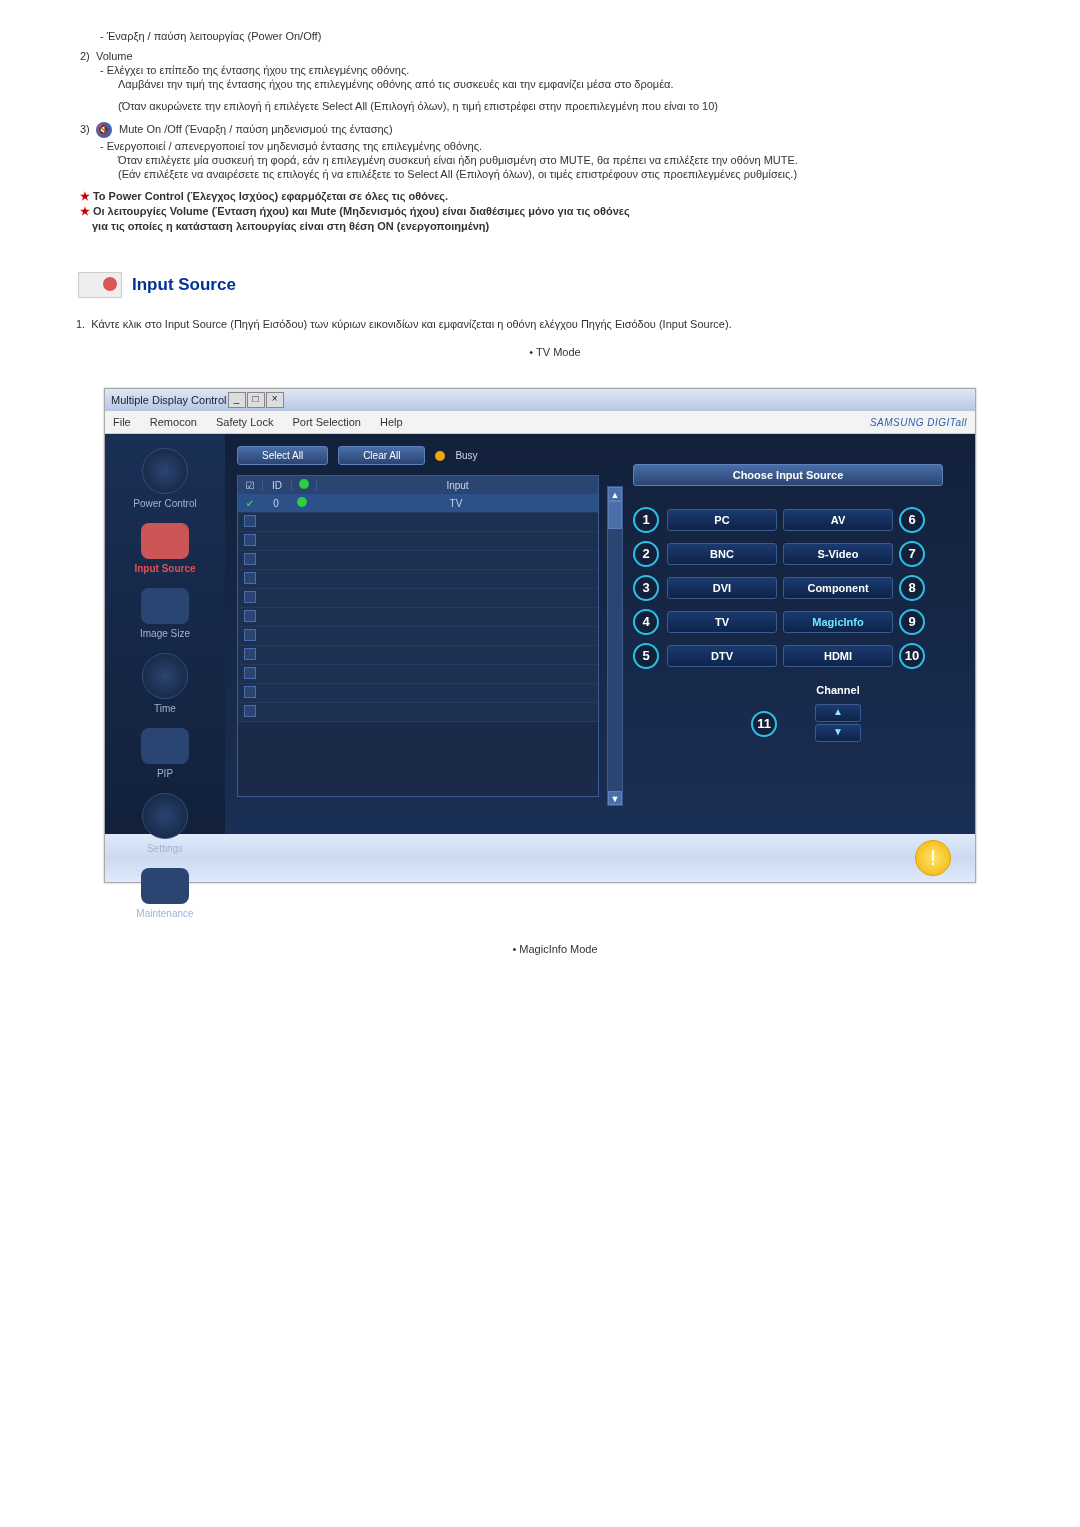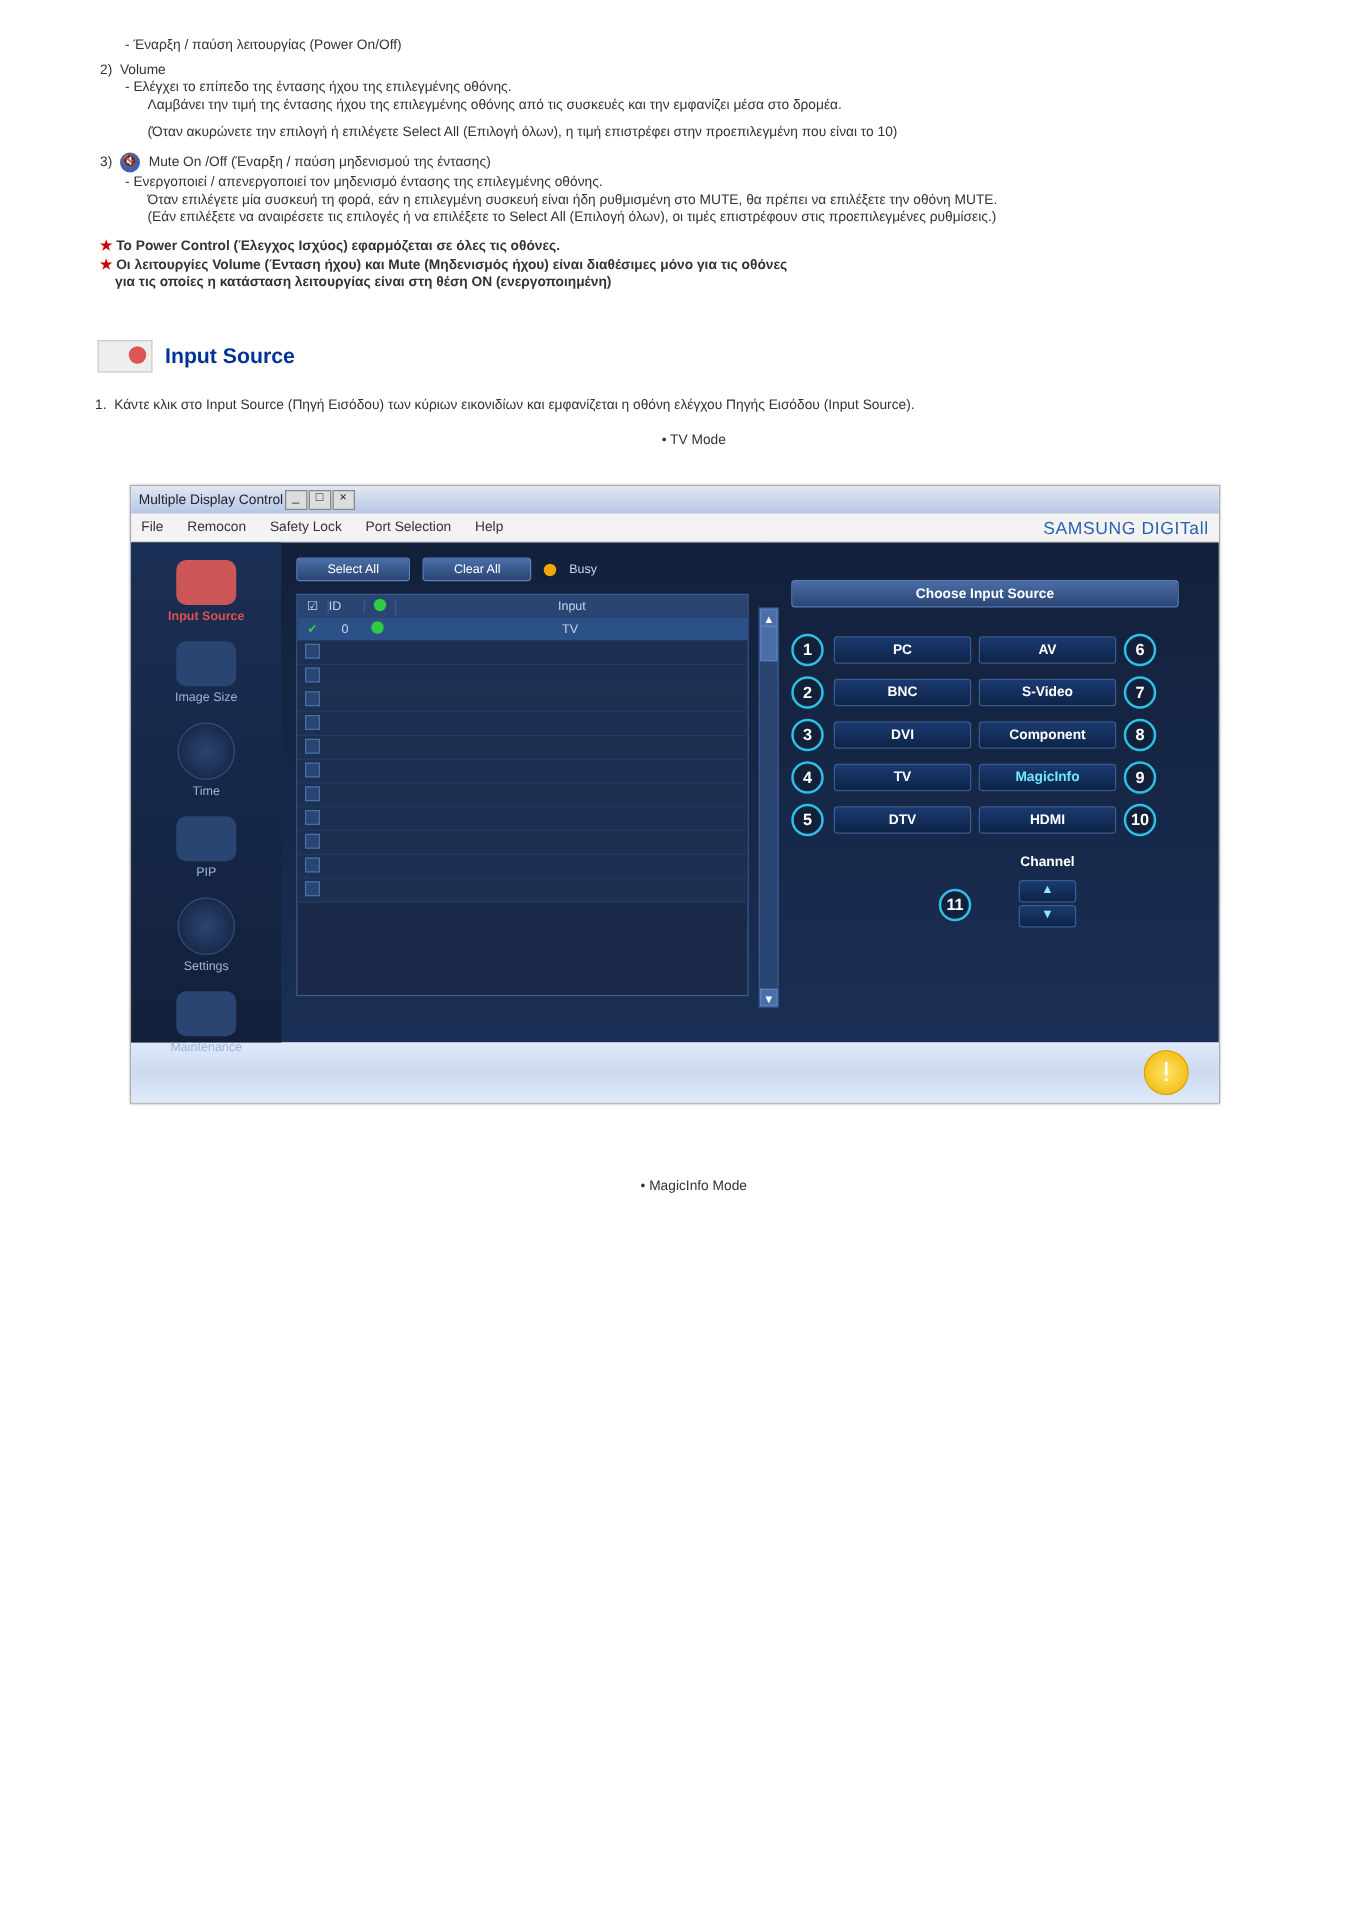--- a/index.html
+++ b/index.html
@@ -98,21 +98,21 @@
     background: #f3f3f3;
     border-bottom: 1px solid #ccc;
     display: flex;
     align-items: center;
     font-size: 11px;
     color: #333;
     padding: 0 8px;
     justify-content: space-between;
   }
   .menubar .menus span { margin-right: 16px; }
-  .samsung-logo { color:#2a5fb0; font-size:14px; letter-spacing: 0.5px; }
+  .samsung-logo { color:#2a5fb0; font-size:10px; font-style: italic; letter-spacing: 0.5px; }
   .app-body {
     display: flex;
     background: linear-gradient(#12203a, #1a2f55);
     height: 400px;
   }
   .sidebar {
     width: 120px;
     background: linear-gradient(#1a2f55, #12203a);
     padding: 14px 0;
     color: #9fb3d4;
@@ -175,21 +175,21 @@
   }
   .grid-header {
     display: flex;
     background: #2a4572;
     color: #c7d6ef;
     font-size: 10px;
     height: 18px;
     align-items: center;
   }
   .gh-chk { width: 24px; text-align: center; border-right: 1px solid #3a5a90; }
-  .gh-id { width: 28px; text-align: left; border-right: 1px solid #3a5a90; }
+  .gh-id { width: 28px; text-align: center; border-right: 1px solid #3a5a90; }
   .gh-stat { width: 24px; text-align: center; border-right: 1px solid #3a5a90; }
   .gh-input { flex: 1; text-align: center; }
   .grid-row {
     display: flex;
     color: #c7d6ef;
     font-size: 10px;
     height: 18px;
     align-items: center;
     border-bottom: 1px solid #243b60;
     background:#1d3052;
@@ -379,20 +379,24 @@
       <span>Remocon</span>
       <span>Safety Lock</span>
       <span>Port Selection</span>
       <span>Help</span>
     </div>
     <span class="samsung-logo">SAMSUNG DIGITall</span>
   </div>
   <div class="app-body">
     <div class="sidebar">
       <div class="side-item">
+        <div class="icon-circle"></div>
+        <div>Power Control</div>
+      </div>
+      <div class="side-item">
         <div class="icon-box" style="background:#c55;"></div>
         <div class="active-red">Input Source</div>
       </div>
       <div class="side-item">
         <div class="icon-box"></div>
         <div>Image Size</div>
       </div>
       <div class="side-item">
         <div class="icon-circle"></div>
         <div>Time</div>

